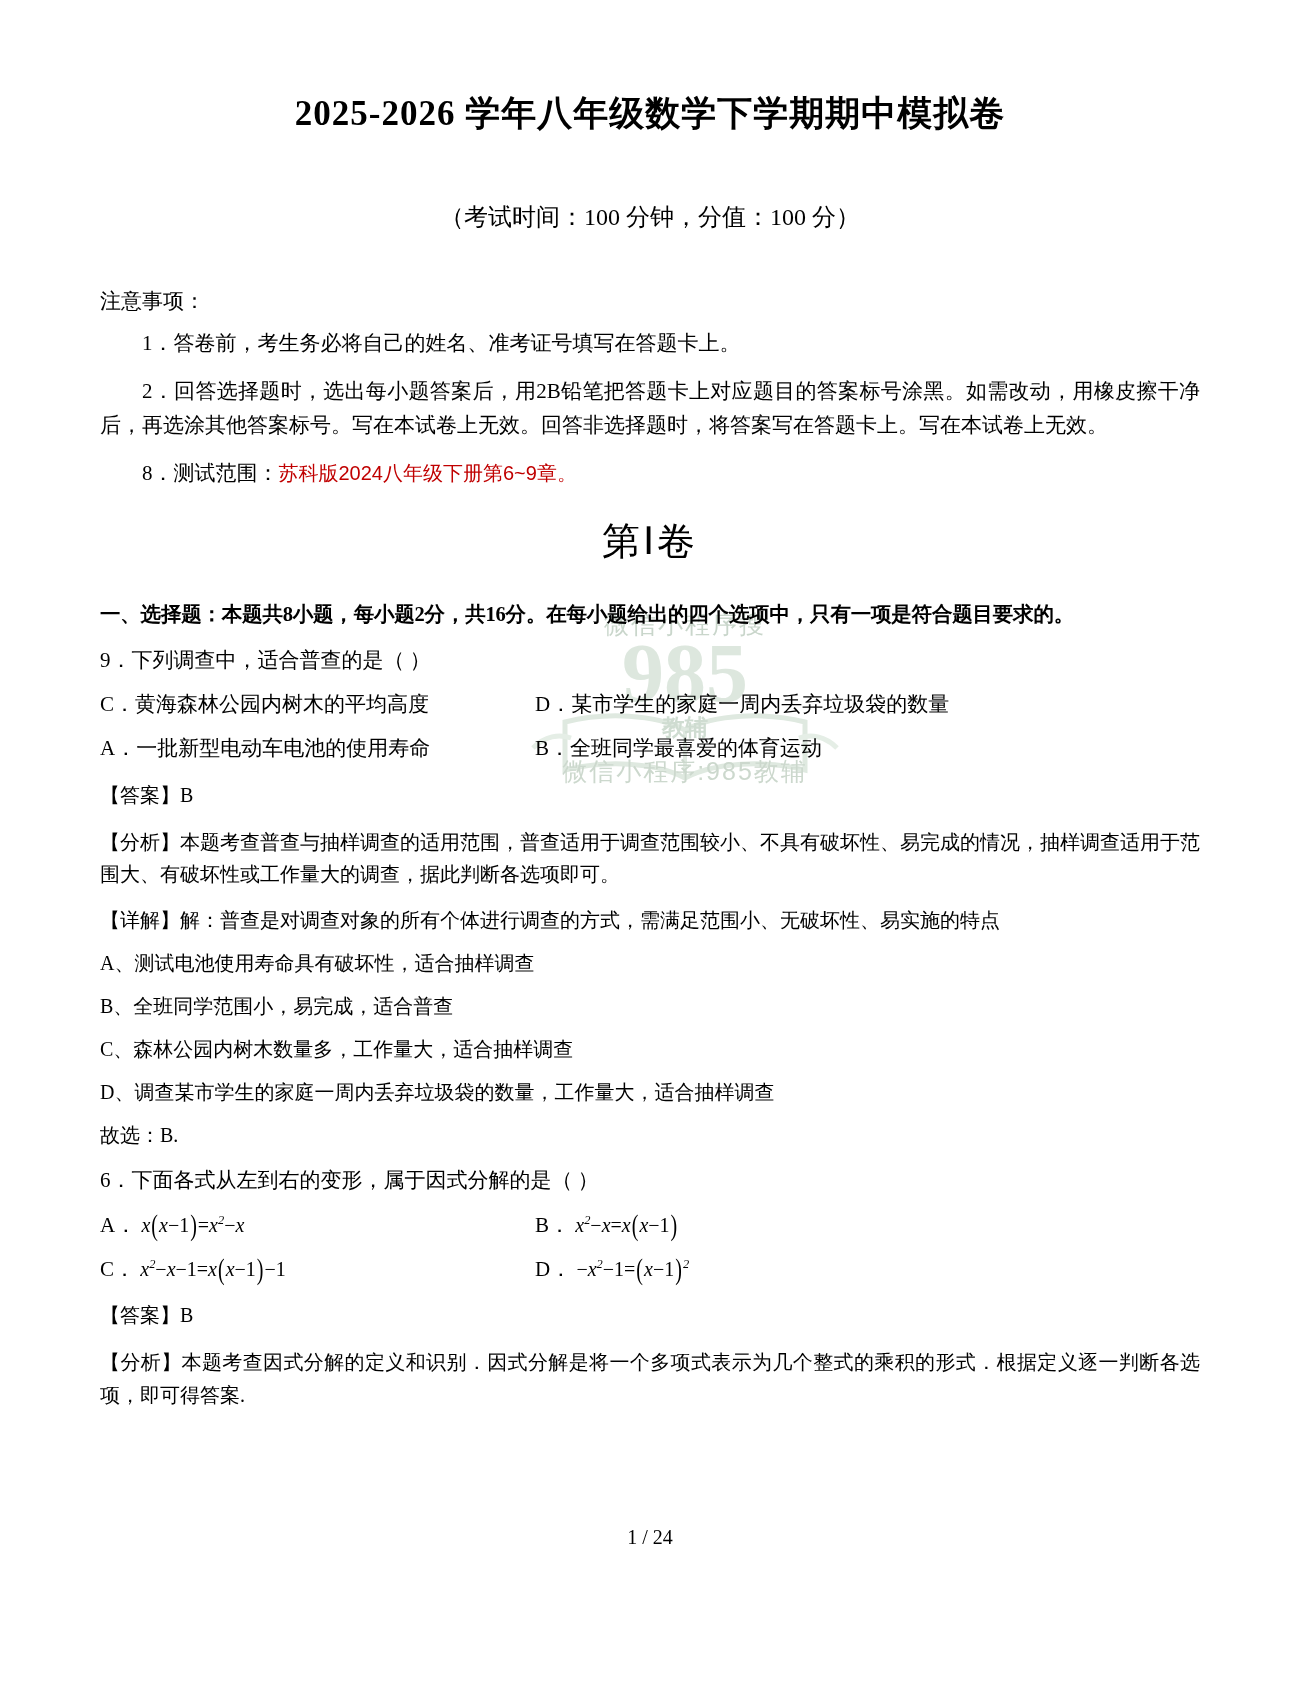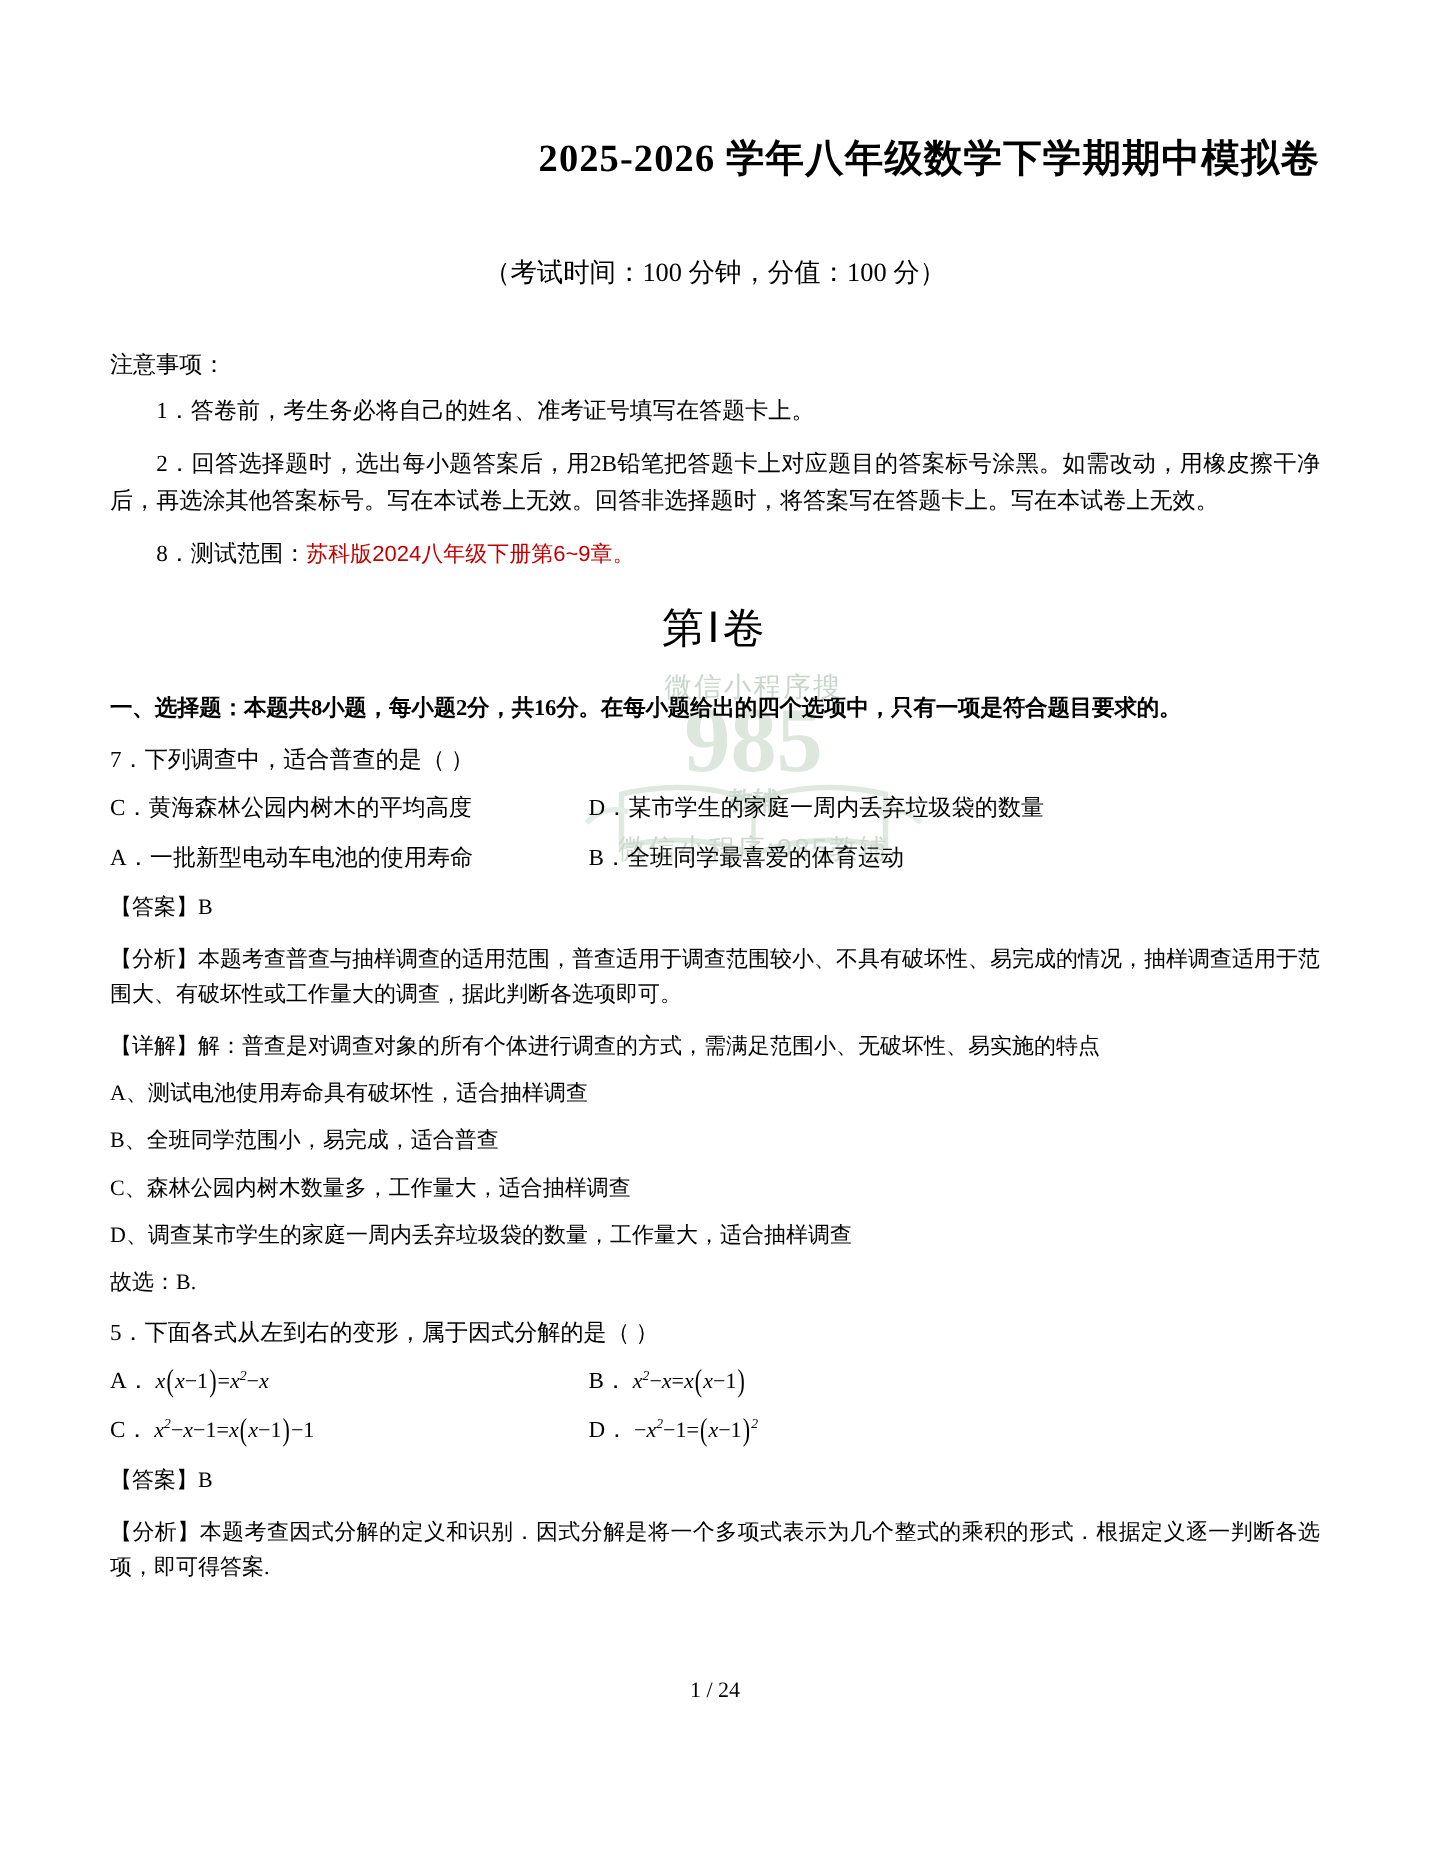--- a/index.html
+++ b/index.html
@@ -69,25 +69,25 @@
     width: 320px;
     height: 90px;
   }
   
   .content {
     position: relative;
     z-index: 2;
     padding: 0 100px;
   }
   .doc-title {
-    text-align: right;
+    text-align: center;
     font-size: 35px;
     font-weight: bold;
     margin: 0;
-    padding-top: 120px;
+    padding-top: 90px;
     letter-spacing: 1px;
     font-family: "Liberation Serif", serif;
   }
   .doc-subtitle {
     text-align: center;
     font-size: 24px;
     margin: 12px;
     padding-top: 52px;
     font-family: "Liberation Serif", serif;
   }
@@ -219,40 +219,40 @@
 
     <p class="notice-head">注意事项：</p>
     <p class="notice-item indent">1．答卷前，考生务必将自己的姓名、准考证号填写在答题卡上。</p>
     <p class="notice-item indent">2．回答选择题时，选出每小题答案后，用2B铅笔把答题卡上对应题目的答案标号涂黑。如需改动，用橡皮擦干净后，再选涂其他答案标号。写在本试卷上无效。回答非选择题时，将答案写在答题卡上。写在本试卷上无效。</p>
     <p class="notice-item indent"><span>8．测试范围：</span><span class="red">苏科版2024八年级下册第6~9章。</span></p>
 
     <p class="vol-title"><span>第</span><span class="roman">Ⅰ</span><span>卷</span></p>
 
     <p class="section-head">一、选择题：本题共8小题，每小题2分，共16分。在每小题给出的四个选项中，只有一项是符合题目要求的。</p>
 
-    <p class="q-stem">7．下列调查中，适合普查的是（     ）</p>
+    <p class="q-stem">9．下列调查中，适合普查的是（     ）</p>
     <div class="opt-row">
       <div class="opt"><span class="opt-label">C．</span><span>黄海森林公园内树木的平均高度</span></div>
       <div class="opt second"><span class="opt-label">D．</span><span>某市学生的家庭一周内丢弃垃圾袋的数量</span></div>
     </div>
     <div class="opt-row">
       <div class="opt"><span class="opt-label">A．</span><span>一批新型电动车电池的使用寿命</span></div>
       <div class="opt second"><span class="opt-label">B．</span><span>全班同学最喜爱的体育运动</span></div>
     </div>
 
     <p class="ans-line"><span class="lbl">【答案】</span><span>B</span></p>
     <p class="para"><span class="lbl">【分析】</span><span>本题考查普查与抽样调查的适用范围，普查适用于调查范围较小、不具有破坏性、易完成的情况，抽样调查适用于范围大、有破坏性或工作量大的调查，据此判断各选项即可。</span></p>
     <p class="para-tight"><span class="lbl">【详解】</span><span>解：普查是对调查对象的所有个体进行调查的方式，需满足范围小、无破坏性、易实施的特点</span></p>
     <p class="para-tight">A、测试电池使用寿命具有破坏性，适合抽样调查</p>
     <p class="para-tight">B、全班同学范围小，易完成，适合普查</p>
     <p class="para-tight">C、森林公园内树木数量多，工作量大，适合抽样调查</p>
     <p class="para-tight">D、调查某市学生的家庭一周内丢弃垃圾袋的数量，工作量大，适合抽样调查</p>
     <p class="para-tight">故选：B.</p>
 
-    <p class="q-stem">5．下面各式从左到右的变形，属于因式分解的是（      ）</p>
+    <p class="q-stem">6．下面各式从左到右的变形，属于因式分解的是（      ）</p>
     <div class="opt-row">
       <div class="opt">
         <span class="opt-label">A．</span>
         <span class="math">x<span class="big-paren">(</span>x<span class="op">−</span><span class="num">1</span><span class="big-paren">)</span><span class="op">=</span>x<sup>2</sup><span class="op">−</span>x</span>
       </div>
       <div class="opt second">
         <span class="opt-label">B．</span>
         <span class="math">x<sup>2</sup><span class="op">−</span>x<span class="op">=</span>x<span class="big-paren">(</span>x<span class="op">−</span><span class="num">1</span><span class="big-paren">)</span></span>
       </div>
     </div>

